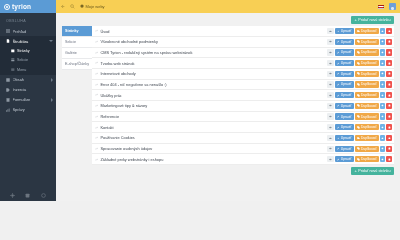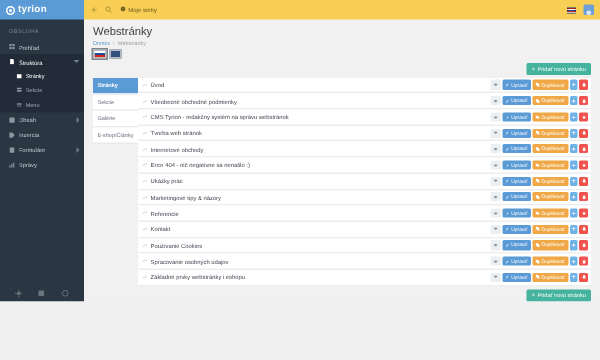--- a/index.html
+++ b/index.html
@@ -318,32 +318,20 @@
         </span>
         <span>Moje weby</span>
       </span>
       <span class="spacer"></span>
       <span class="flag sk"></span>
       <span class="avatar">
           <span class="head"></span>
         </span>
     </div>
 
-    <div class="page-head">
-      <div class="page-title">Webstránky</div>
-      <div class="breadcrumb">
-        <a href="#">Domov</a>
-        <span class="sep">/</span>
-        <span class="cur">Webstránky</span>
-      </div>
-      <div class="lang-row">
-        <span class="flagbtn flag sk sel"></span>
-        <span class="flagbtn flag gb"></span>
-      </div>
-    </div>
 
     <div class="panel-wrap">
       <div class="addrow-top">
         <button class="btn-green">
           <span class="plus">+</span>
           <span>Pridať novú stránku</span>
         </button>
       </div>
 
       <div class="panel">

